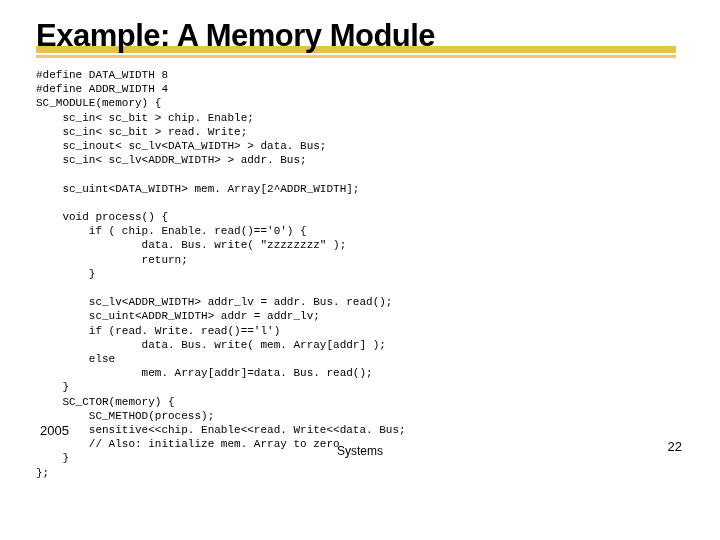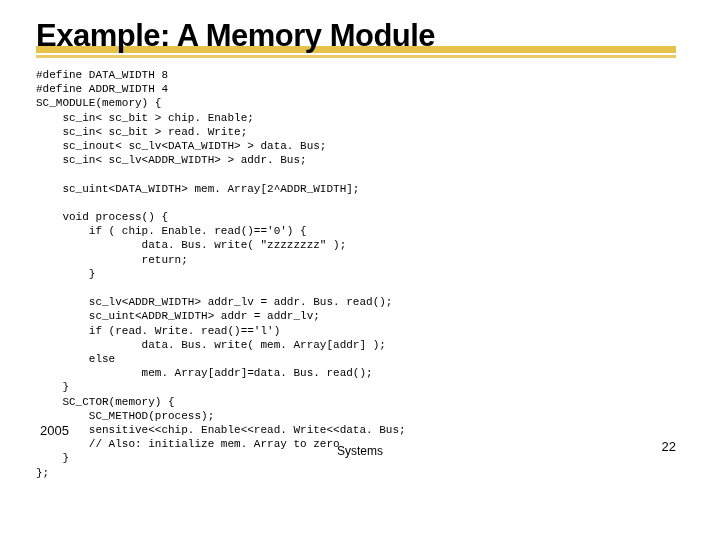--- a/index.html
+++ b/index.html
@@ -74,21 +74,21 @@
   }
   .footer-left {
     position: absolute;
     left: 40px;
     bottom: 38px;
     font-size: 13px;
     color: #000;
   }
   .footer-right {
     position: absolute;
-    right: 44px;
+    right: 38px;
     bottom: 22px;
     font-size: 13px;
     color: #000;
   }
 </style>
 </head>
 <body>
 
 <div class="slide">
 

